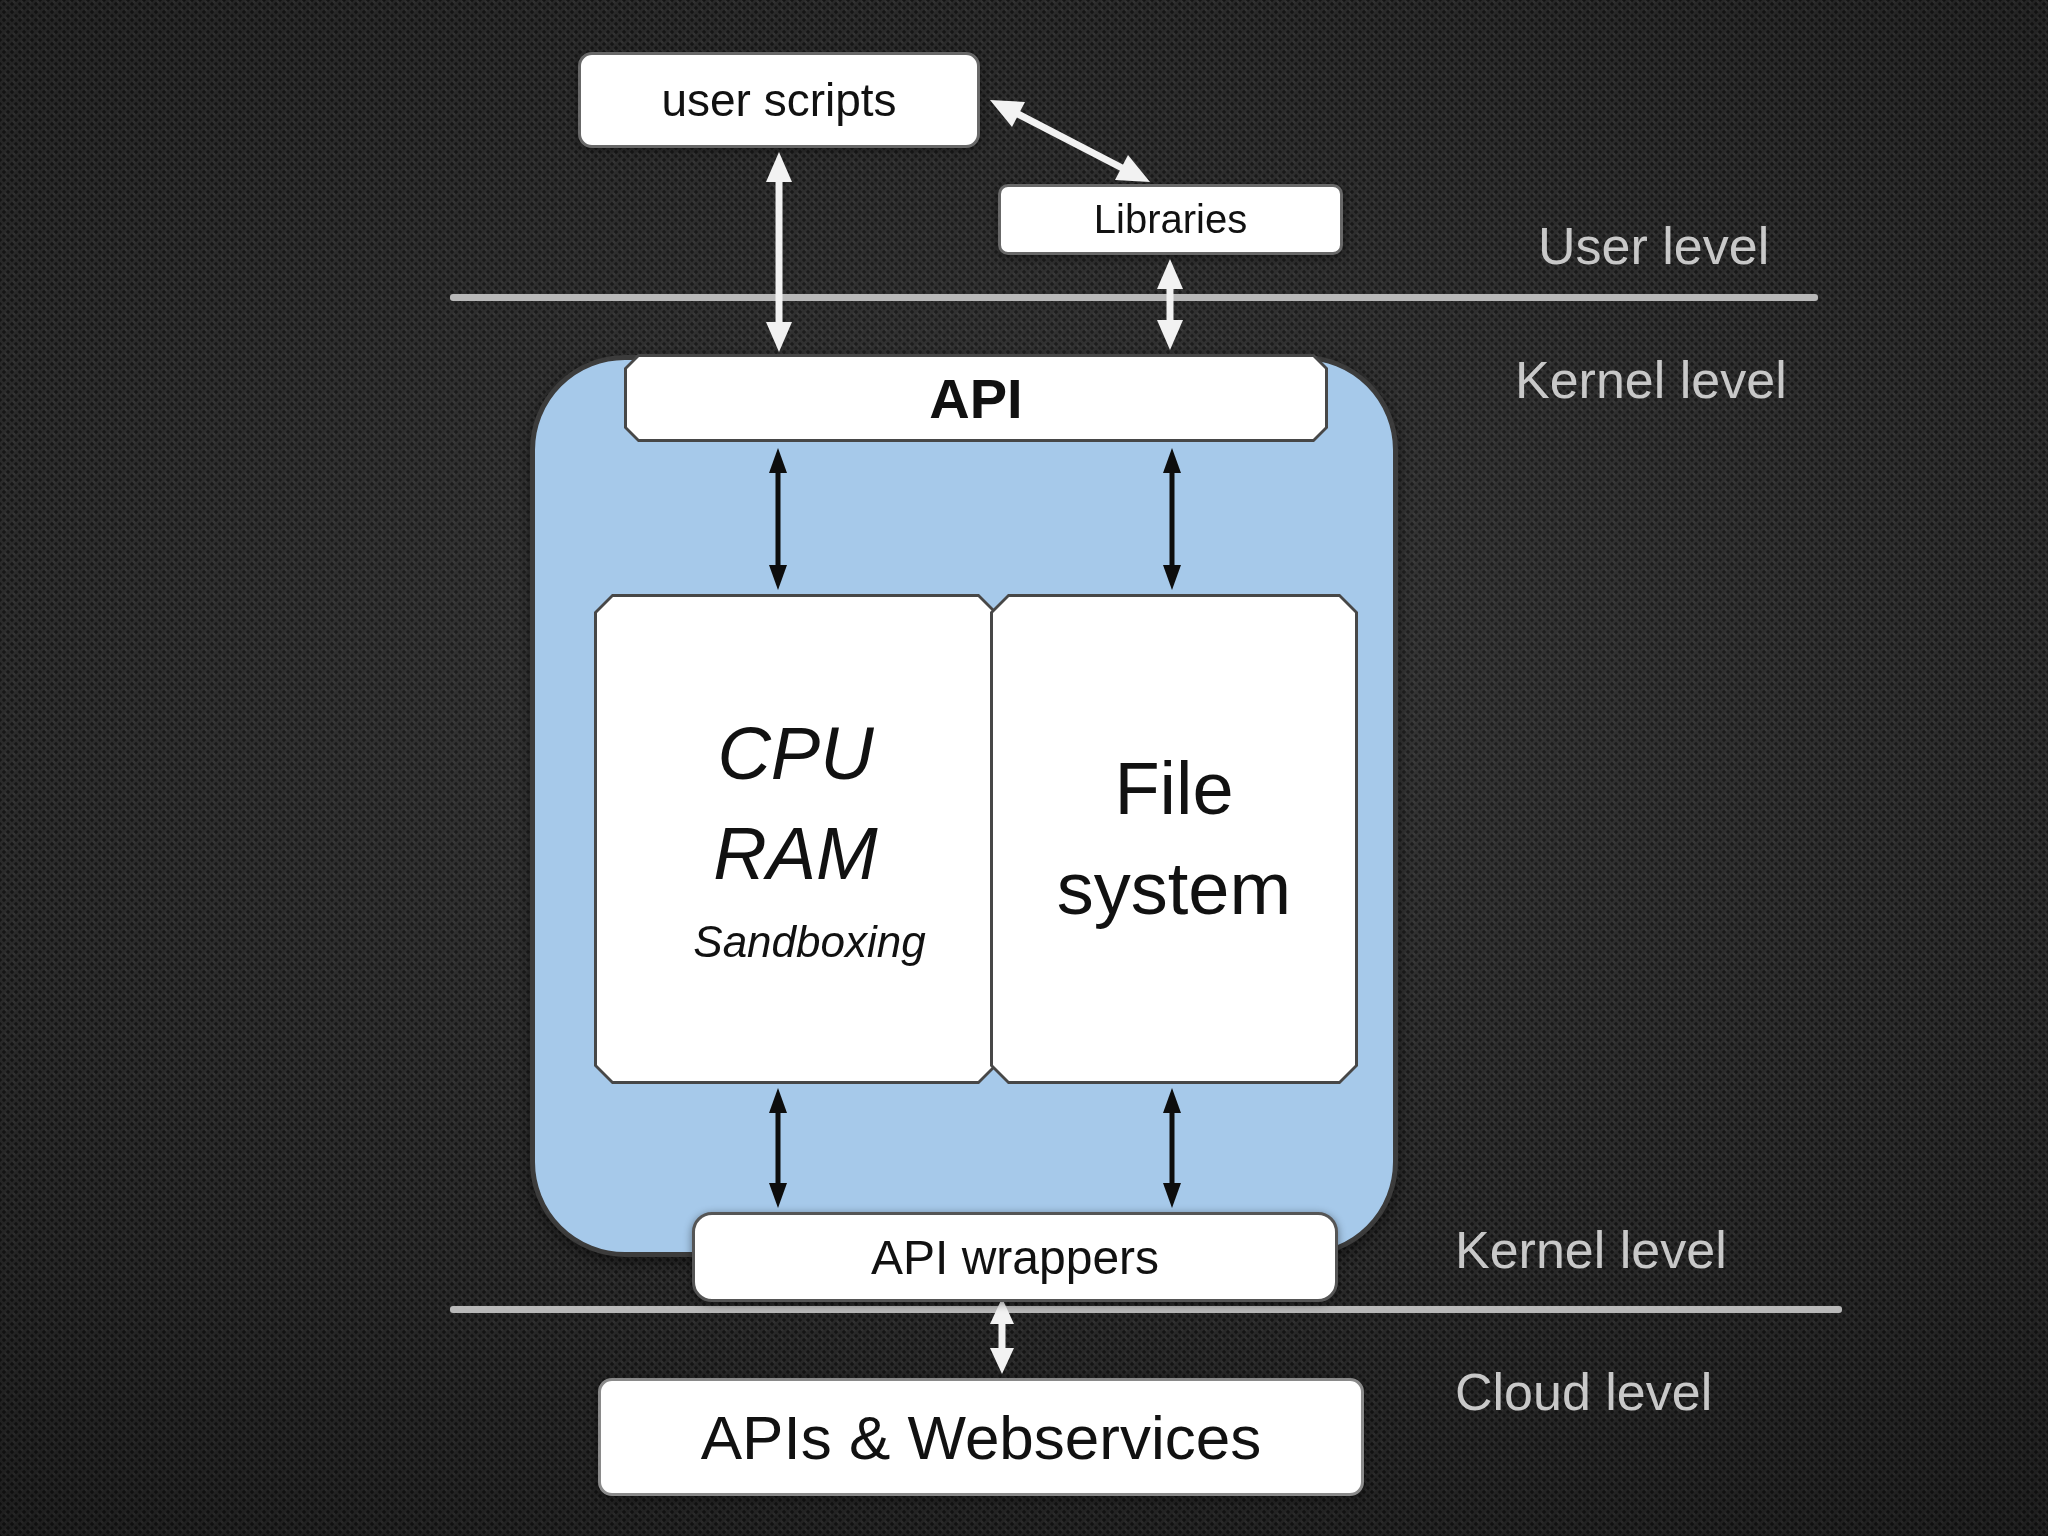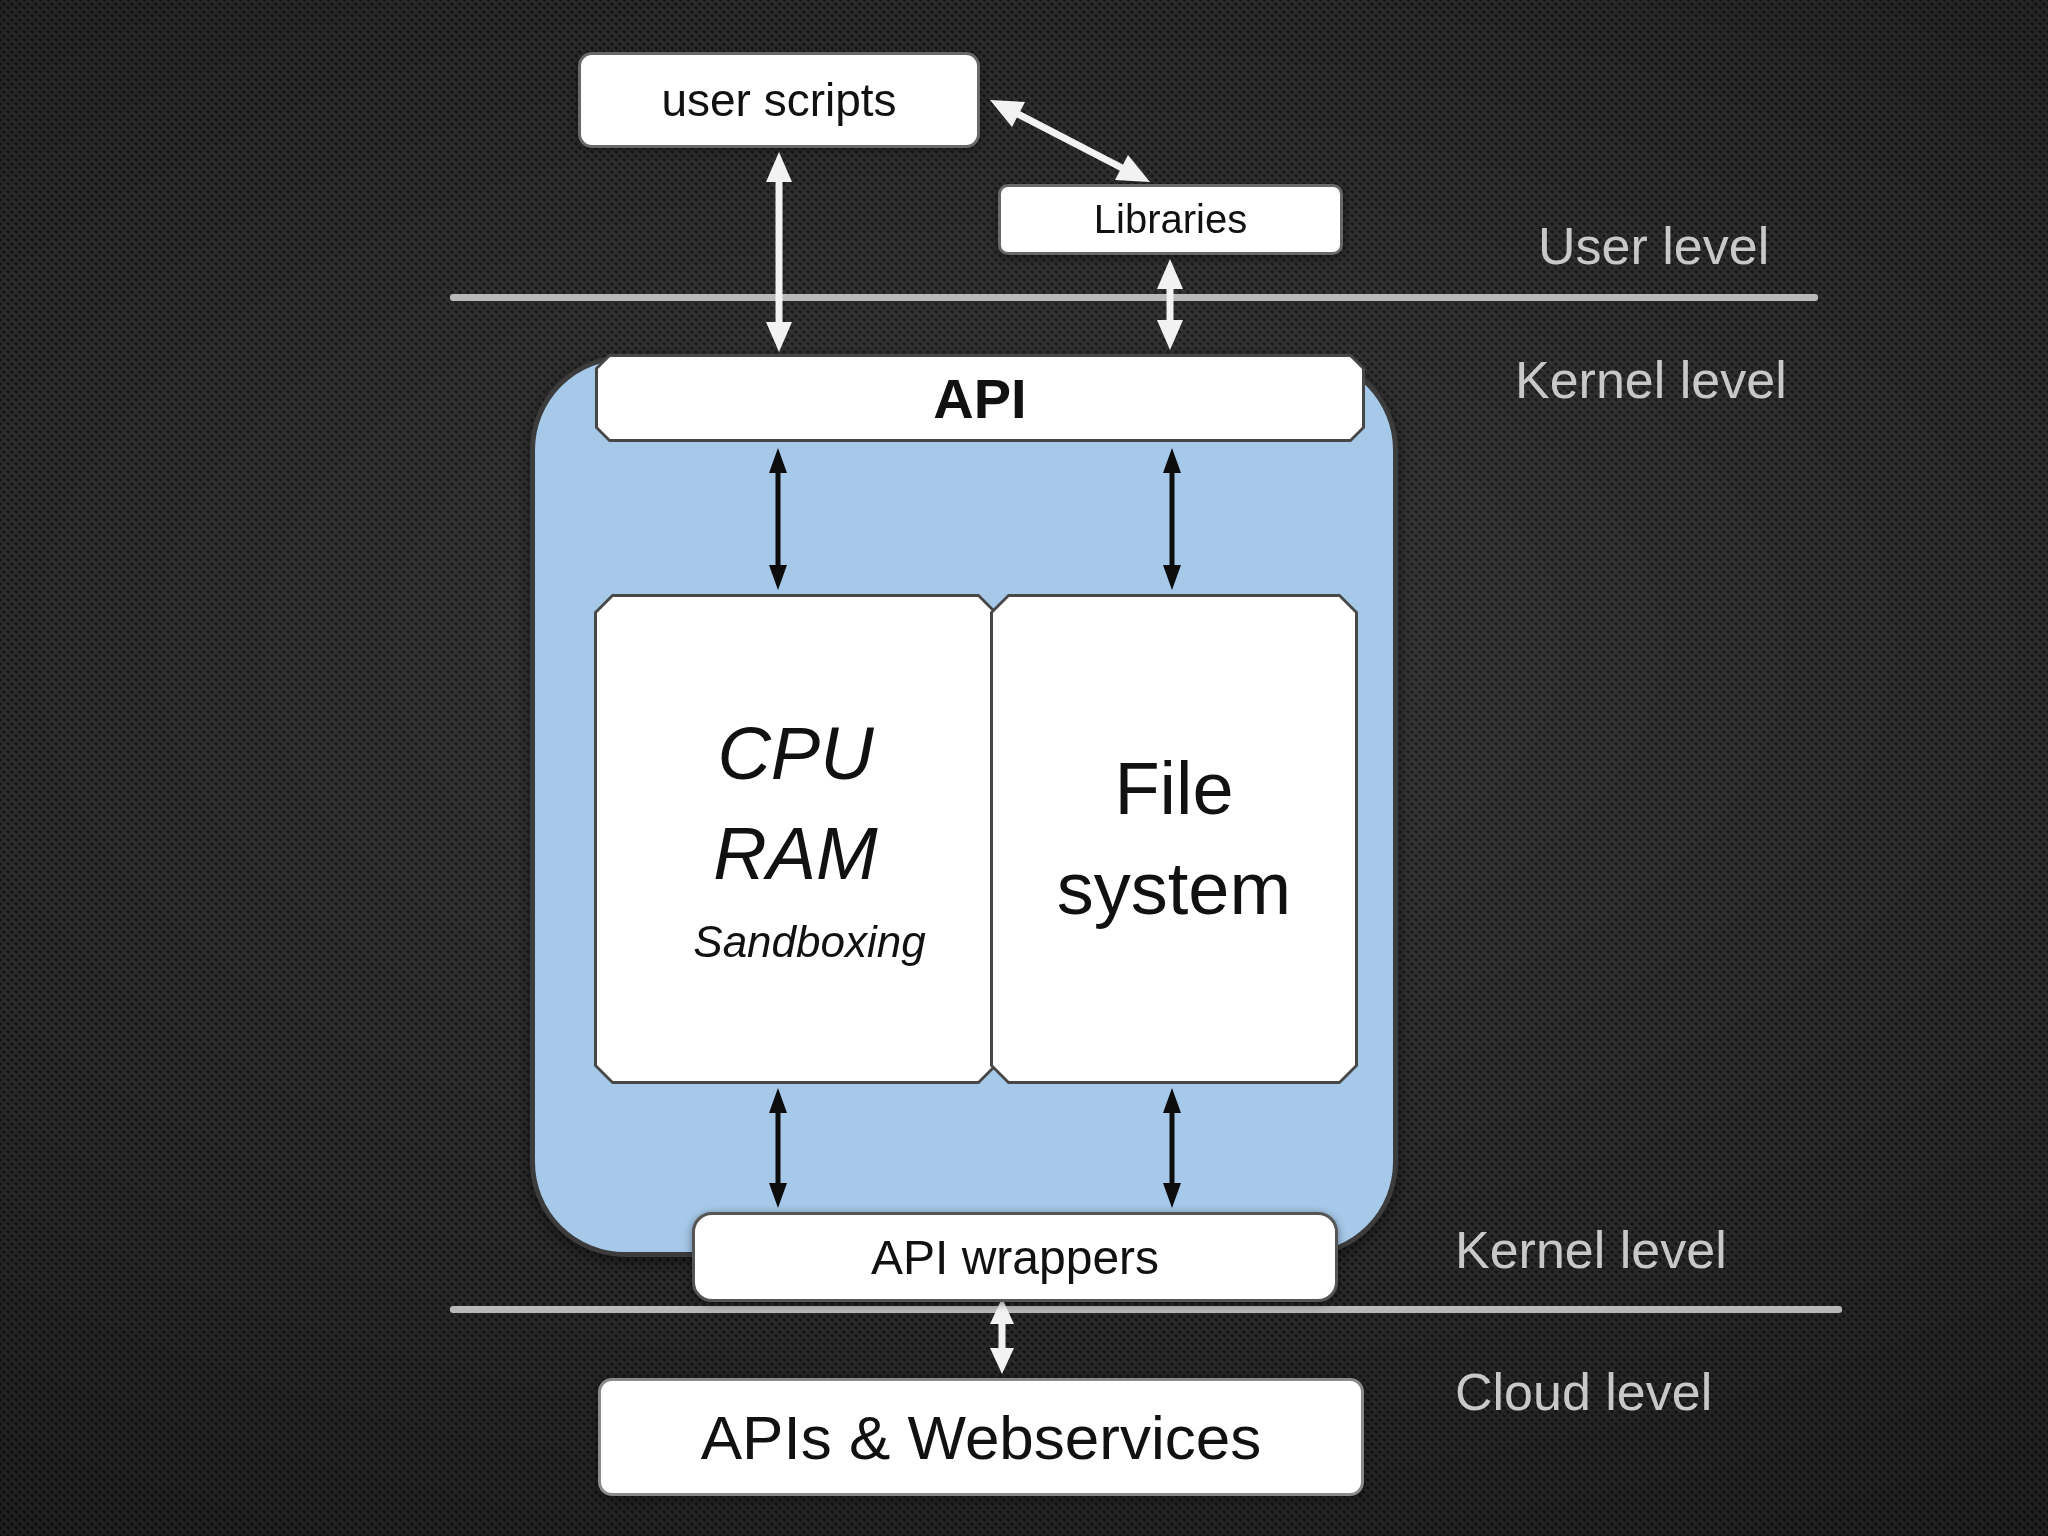--- a/index.html
+++ b/index.html
@@ -48,21 +48,21 @@
     background: #474747;
     z-index: 4;
   }
   .chamfer > .inner {
     position: absolute; inset: 3px;
     background: #ffffff;
     color: #111111;
     display: flex; flex-direction: column; align-items: center; justify-content: center;
     text-align: center;
   }
-  .api-box { left: 595px; top: 354px; width: 770px; height: 88px;
+  .api-box { left: 624px; top: 354px; width: 704px; height: 88px;
     clip-path: polygon(14px 0, calc(100% - 14px) 0, 100% 14px, 100% calc(100% - 14px), calc(100% - 14px) 100%, 14px 100%, 0 calc(100% - 14px), 0 14px); }
   .api-box > .inner { clip-path: polygon(12px 0, calc(100% - 12px) 0, 100% 12px, 100% calc(100% - 12px), calc(100% - 12px) 100%, 12px 100%, 0 calc(100% - 12px), 0 12px);
     font-size: 56px; font-weight: bold; }
   .cpu-box  { left: 594px; top: 594px; width: 403px; height: 490px; font-style: italic; }
   .file-box { left: 990px; top: 594px; width: 368px; height: 490px; }
   .cpu-box, .file-box {
     clip-path: polygon(18px 0, calc(100% - 18px) 0, 100% 18px, 100% calc(100% - 18px), calc(100% - 18px) 100%, 18px 100%, 0 calc(100% - 18px), 0 18px); }
   .cpu-box > .inner, .file-box > .inner {
     clip-path: polygon(16px 0, calc(100% - 16px) 0, 100% 16px, 100% calc(100% - 16px), calc(100% - 16px) 100%, 16px 100%, 0 calc(100% - 16px), 0 16px); }
   .big-line   { font-size: 74px; line-height: 1.35; }

